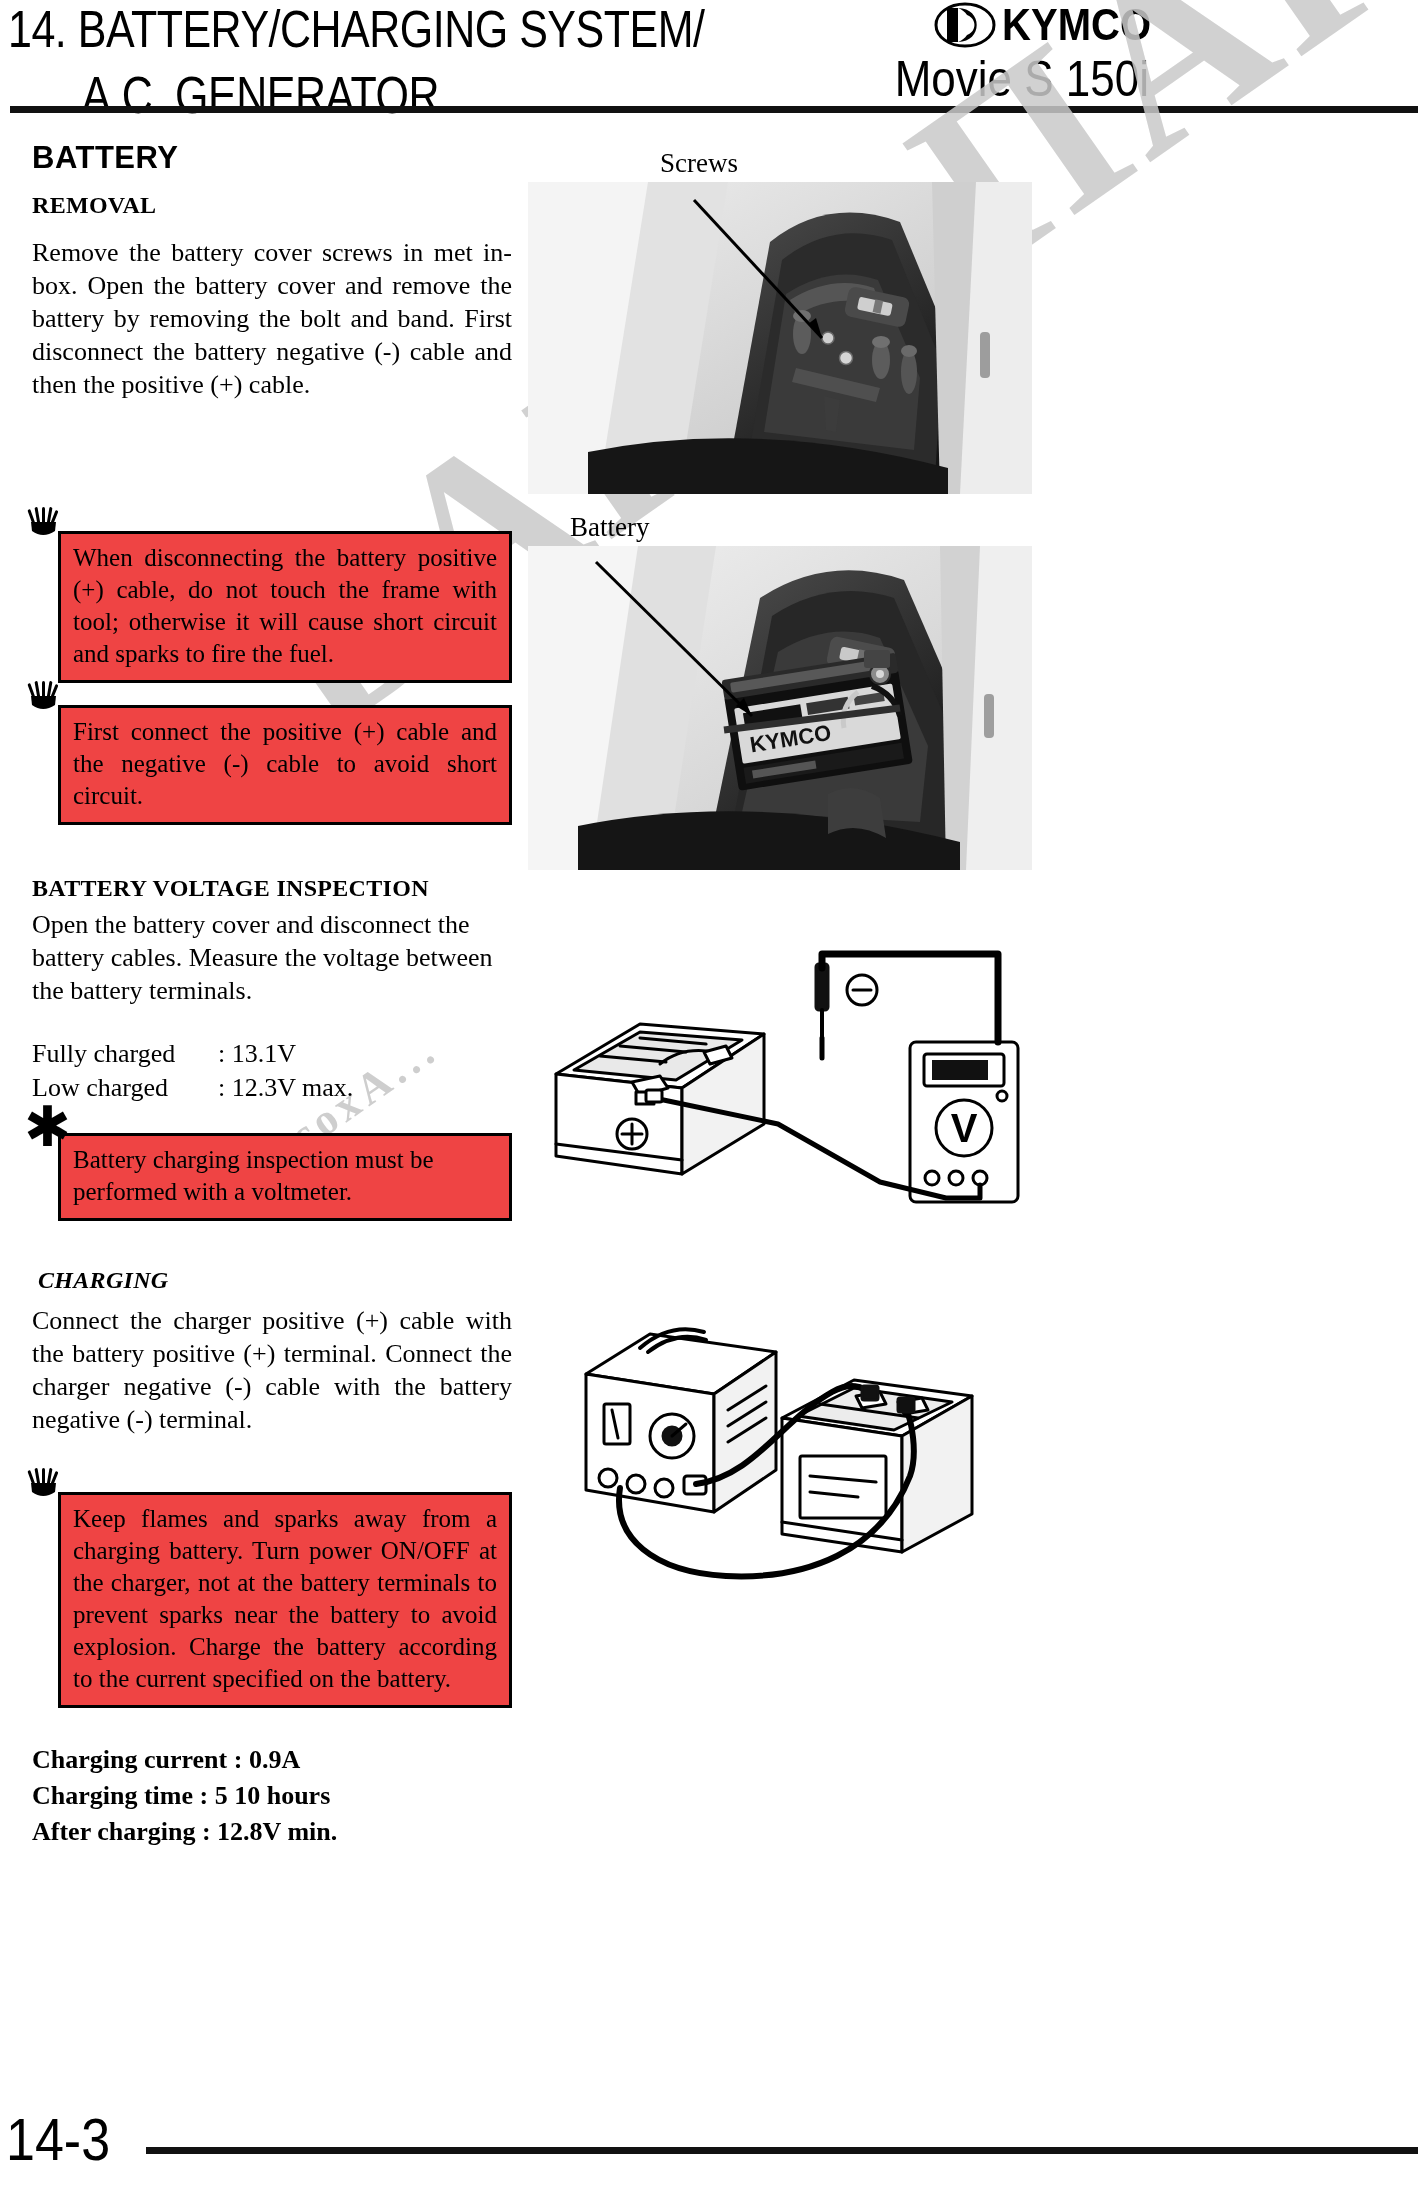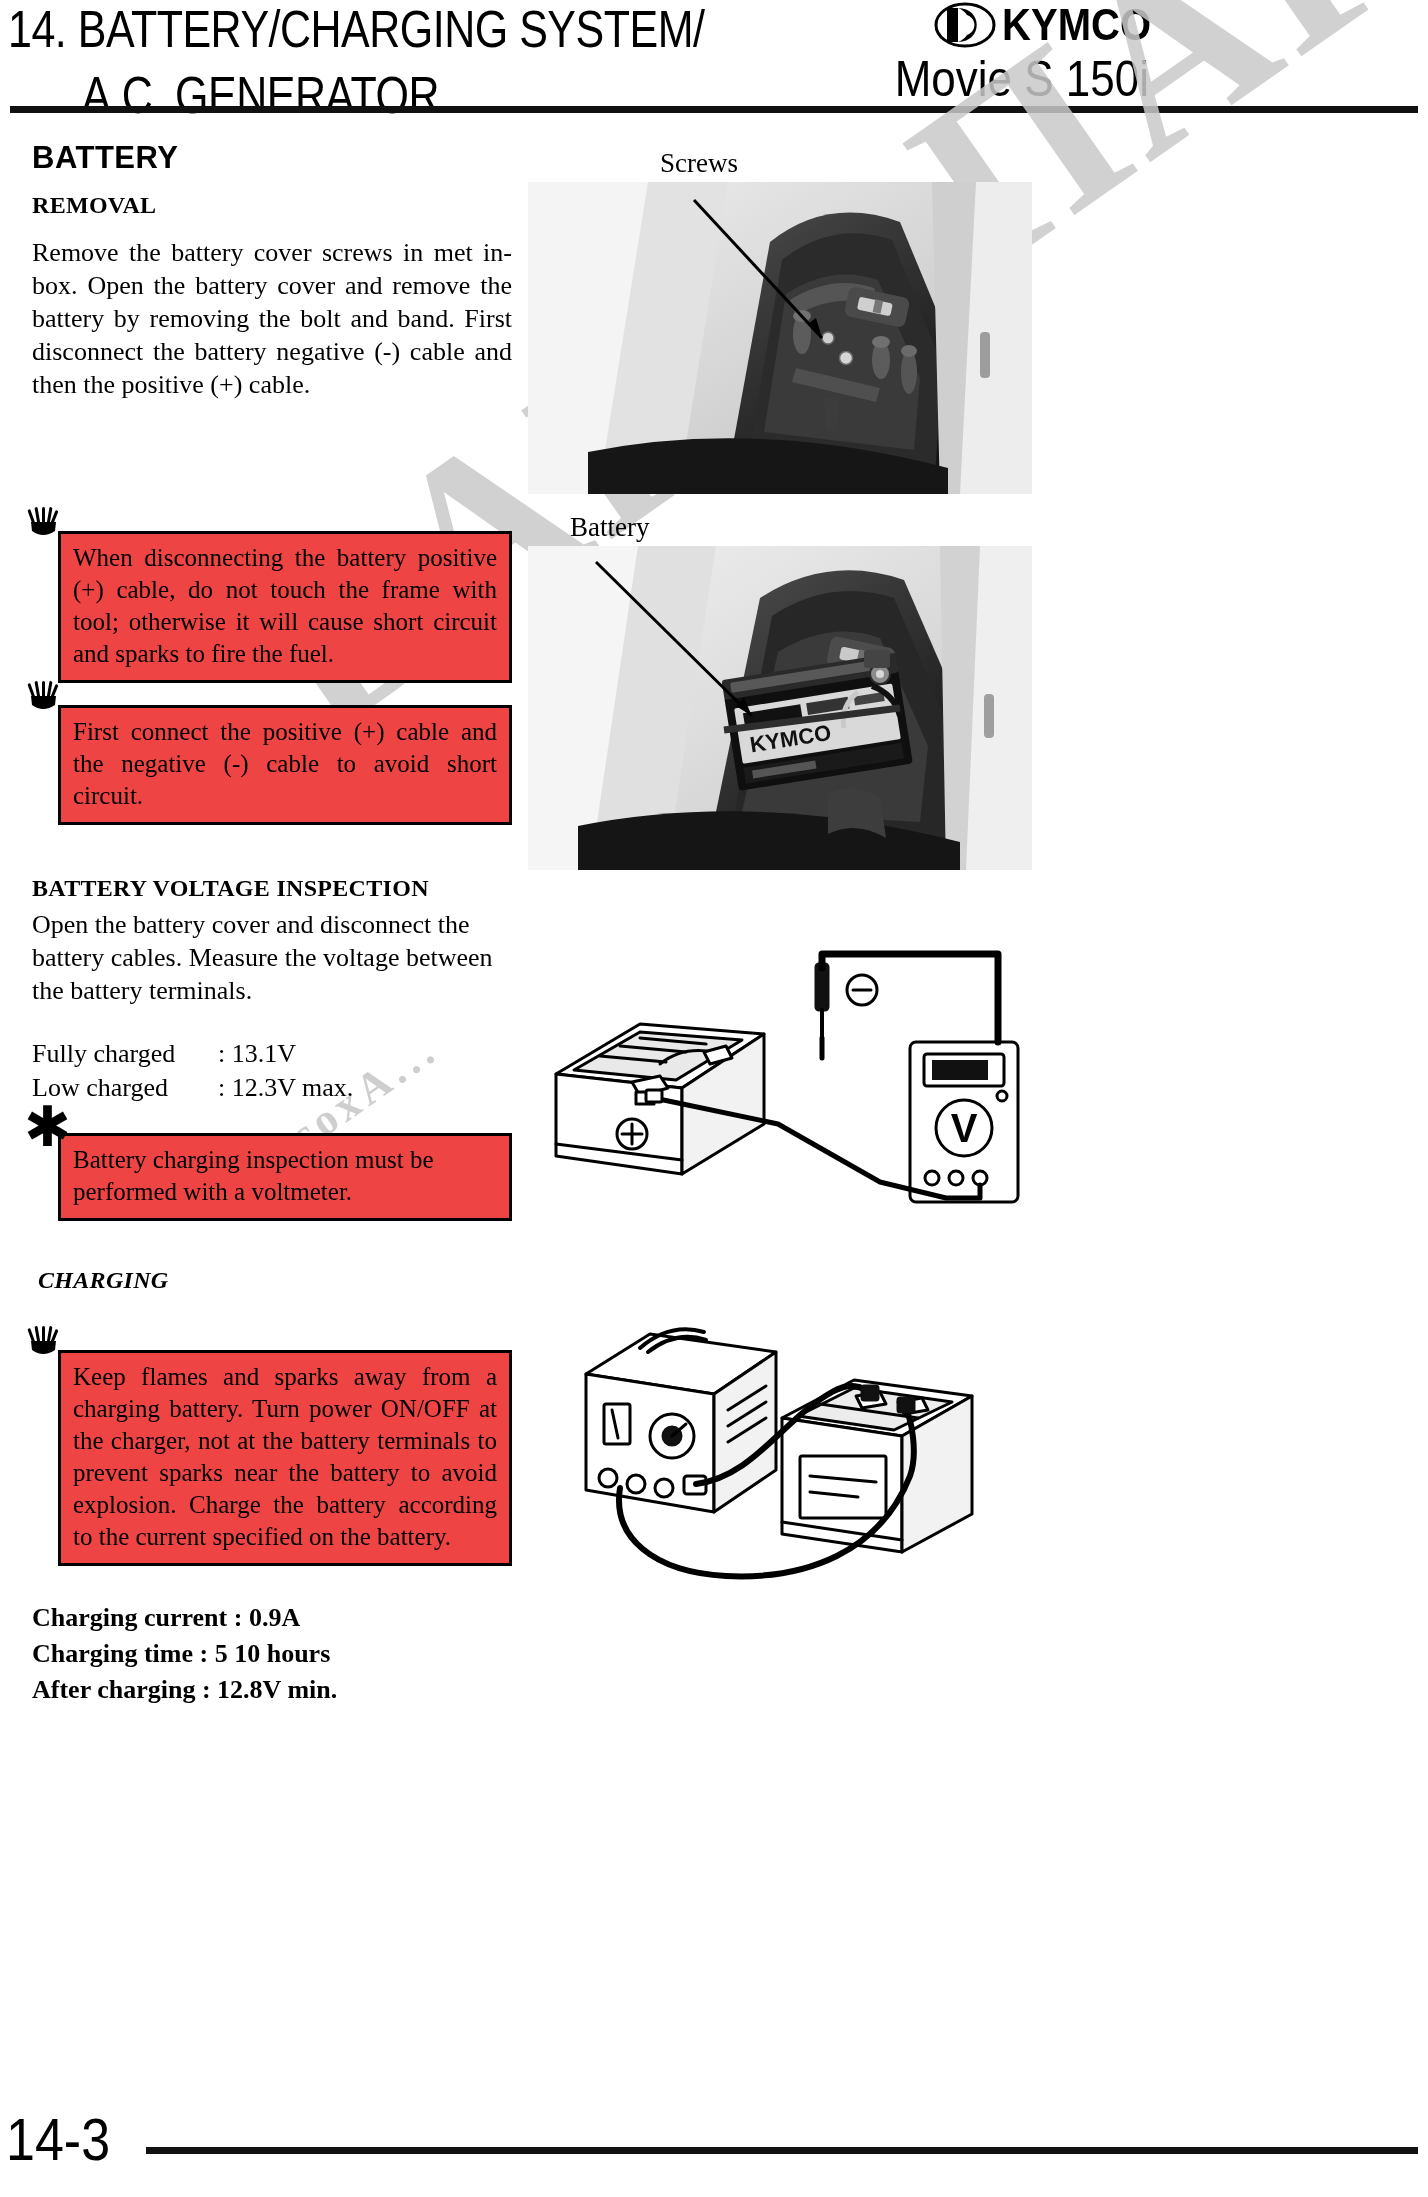--- a/index.html
+++ b/index.html
@@ -208,20 +208,21 @@
       <span class="k">Low charged</span><span>: 12.3V max.</span>
     </div>
   </div>
 
   <div class="note" style="margin-top:28px;">
     <span class="note-icon star">✱</span>
     <div class="note-box" style="text-align:left;">Battery charging inspection must be performed with a voltmeter.</div>
   </div>
 
   <div class="h-sub" style="margin-top:46px; padding-left:6px;font-style:italic;">CHARGING</div>
+  <p class="para" style="margin-top:10px;">Connect the charger positive (+) cable with the battery positive (+) terminal. Connect the charger negative (-) cable with the battery negative (-) terminal.</p>
 
   <div class="note" style="margin-top:56px;">
     <span class="note-icon">
       <svg viewBox="0 0 36 40" width="36" height="40" aria-hidden="true">
         <g fill="#000">
           <rect x="4" y="2" width="3" height="15" rx="1.5" transform="rotate(-20 5.5 10)"></rect>
           <rect x="10" y="0" width="3" height="17" rx="1.5" transform="rotate(-10 11.5 9)"></rect>
           <rect x="16" y="0" width="3" height="17" rx="1.5"></rect>
           <rect x="22" y="0" width="3" height="17" rx="1.5" transform="rotate(10 23.5 9)"></rect>
           <rect x="27" y="3" width="3" height="14" rx="1.5" transform="rotate(22 28.5 10)"></rect>

